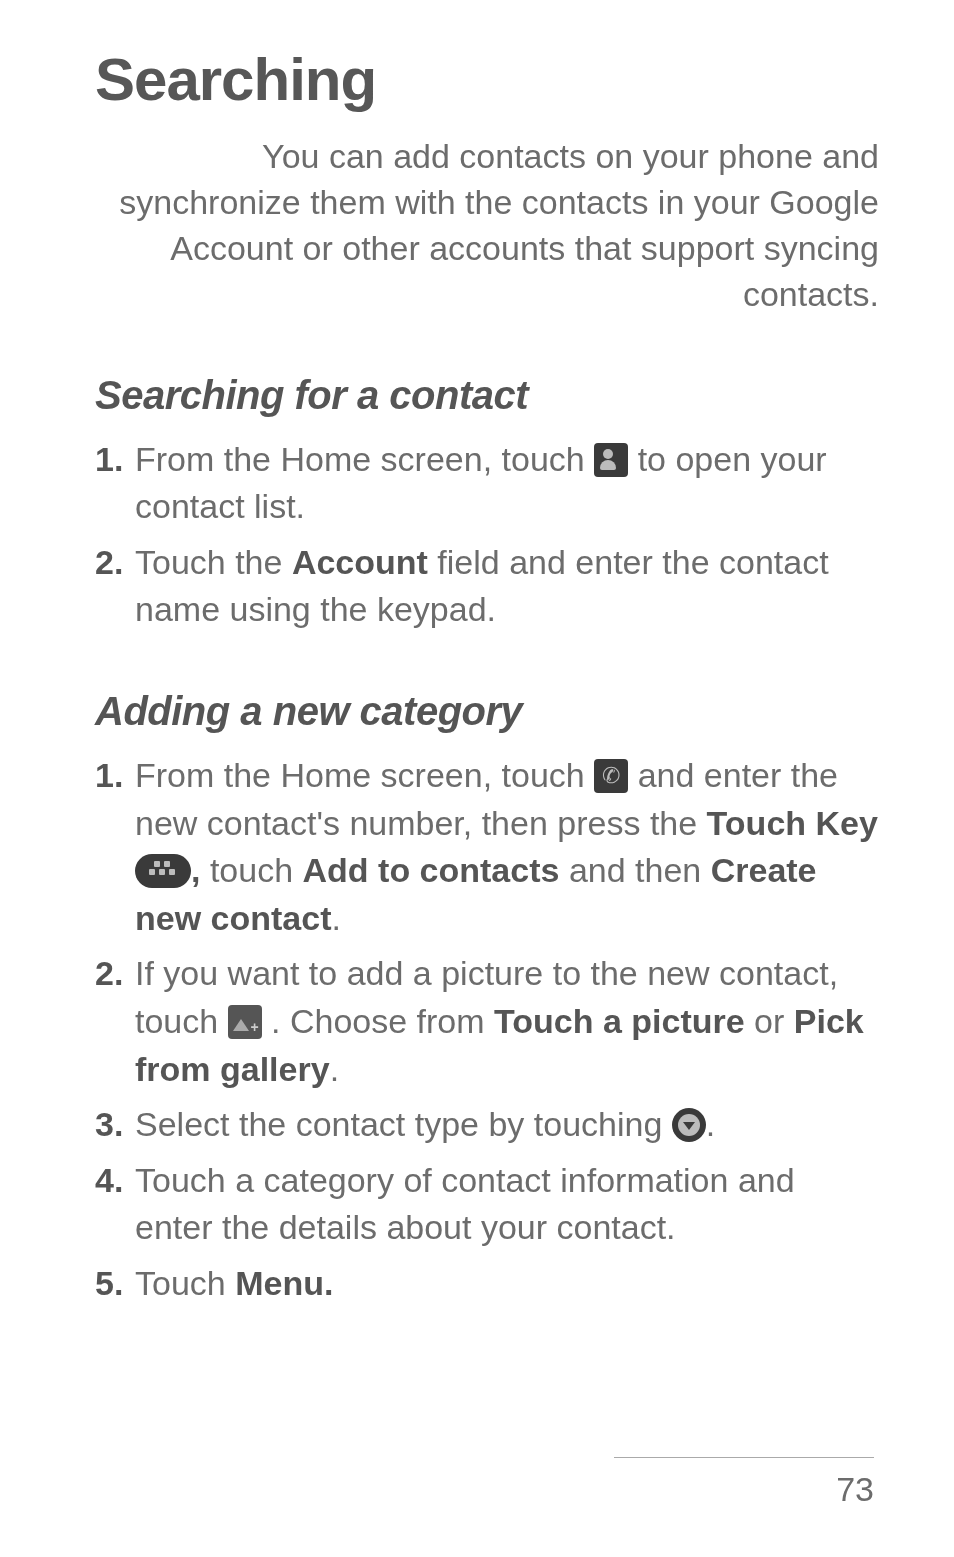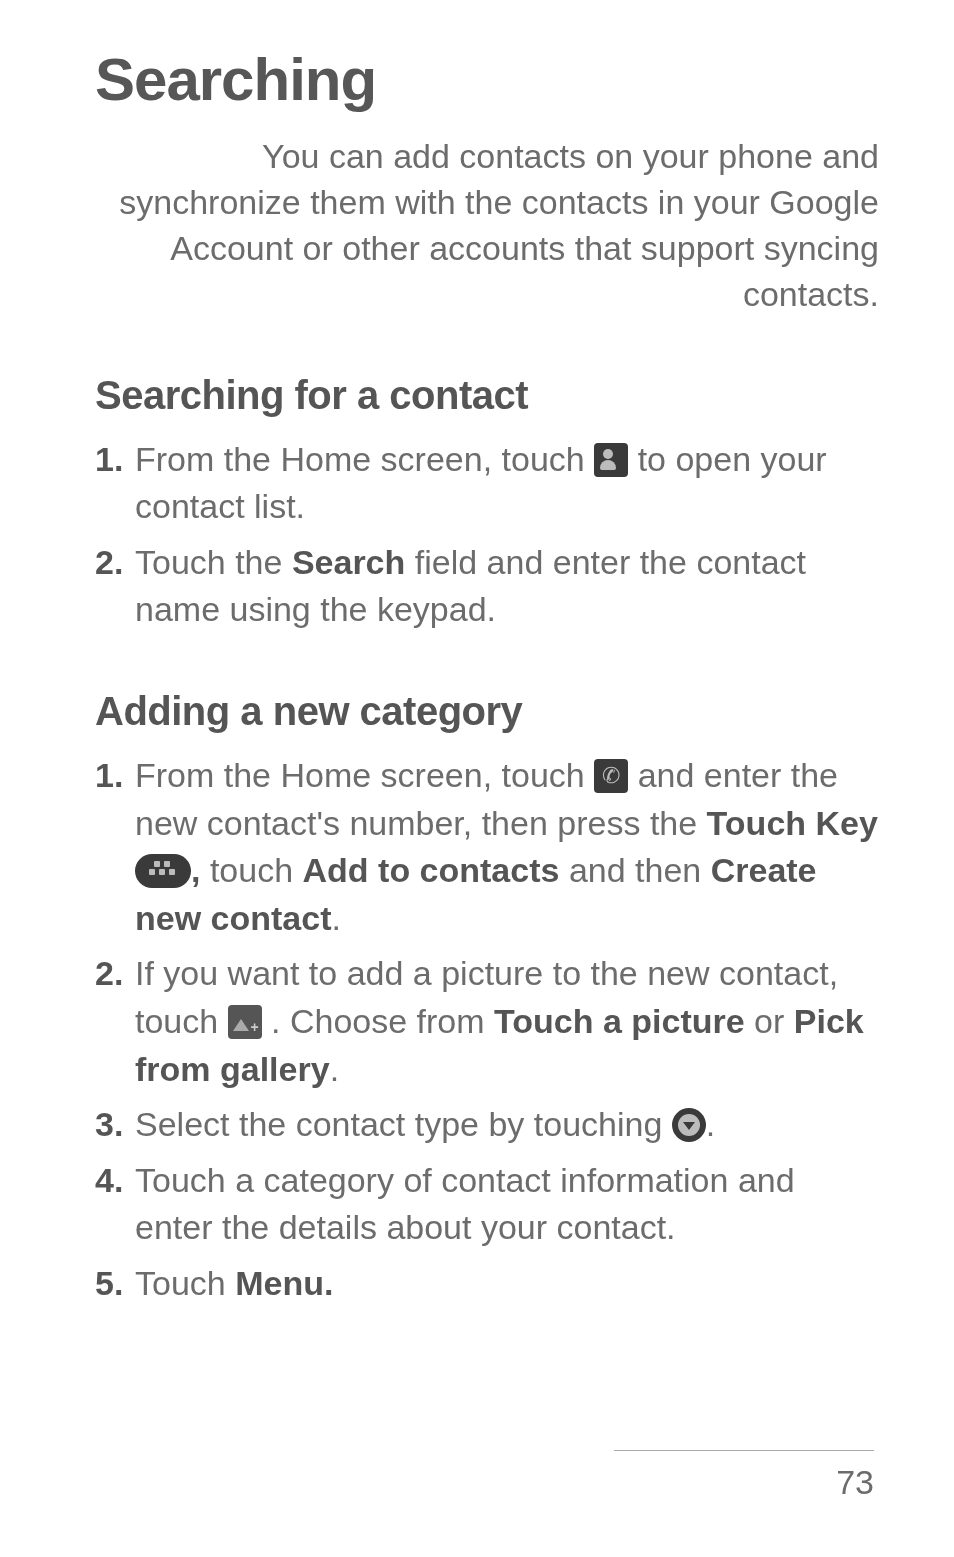--- a/index.html
+++ b/index.html
@@ -24,20 +24,21 @@
     color: #6c6c6c;
     margin-bottom: 55px;
     text-align: right;
   }
   h2 {
     font-size: 40px;
     font-weight: 600;
     color: #555;
     margin-bottom: 18px;
     letter-spacing: -0.5px;
+    font-style: italic;
   }
   ol {
     list-style: none;
     margin-bottom: 55px;
   }
   li {
     font-size: 34px;
     line-height: 1.4;
     font-weight: 300;
     color: #6c6c6c;
@@ -136,21 +137,21 @@
     content: "";
     position: absolute;
     left: 11px; top: 14px;
     width: 0; height: 0;
     border-left: 6px solid transparent;
     border-right: 6px solid transparent;
     border-top: 8px solid #3a3a3a;
   }
   .page-footer {
     position: absolute;
-    bottom: 55px;
+    bottom: 48px;
     right: 80px;
     font-size: 34px;
     color: #6c6c6c;
     font-weight: 300;
   }
   .page-footer .rule {
     display: block;
     width: 260px;
     border-top: 1px solid #aaa;
     margin-bottom: 12px;
@@ -161,21 +162,21 @@
 </style>
 </head>
 <body>
 
 <h1>Searching</h1>
 <p class="intro">You can add contacts on your phone and synchronize them with the contacts in your Google Account or other accounts that support syncing contacts.</p>
 
 <h2>Searching for a contact</h2>
 <ol id="list-0">
     <li><span class="num">1.</span>From the Home screen, touch <span class="icon contacts"></span> to open your contact list.</li>
-    <li><span class="num">2.</span>Touch the <span class="bold">Search</span> field and enter the contact name using the keypad.</li>
+    <li><span class="num">2.</span>Touch the <span class="bold">Account</span> field and enter the contact name using the keypad.</li>
   </ol>
 
 <h2>Adding a new category</h2>
 <ol class="sec2" id="list-1">
     <li><span class="num">1.</span>From the Home screen, touch <span class="icon phone"></span> and enter the new contact's number, then press the <span class="bold">Touch Key</span> <span class="icon menu"></span><span class="bold">,</span> touch <span class="bold">Add to contacts</span> and then <span class="bold">Create new contact</span>.</li>
     <li><span class="num">2.</span>If you want to add a picture to the new contact, touch <span class="icon photo"></span> . Choose from <span class="bold">Touch a picture</span> or <span class="bold">Pick from gallery</span>.</li>
     <li><span class="num">3.</span>Select the contact type by touching <span class="icon dropdown"></span>.</li>
     <li><span class="num">4.</span>Touch a category of contact information and enter the details about your contact.</li>
     <li><span class="num">5.</span>Touch <span class="bold">Menu.</span></li>
   </ol>

